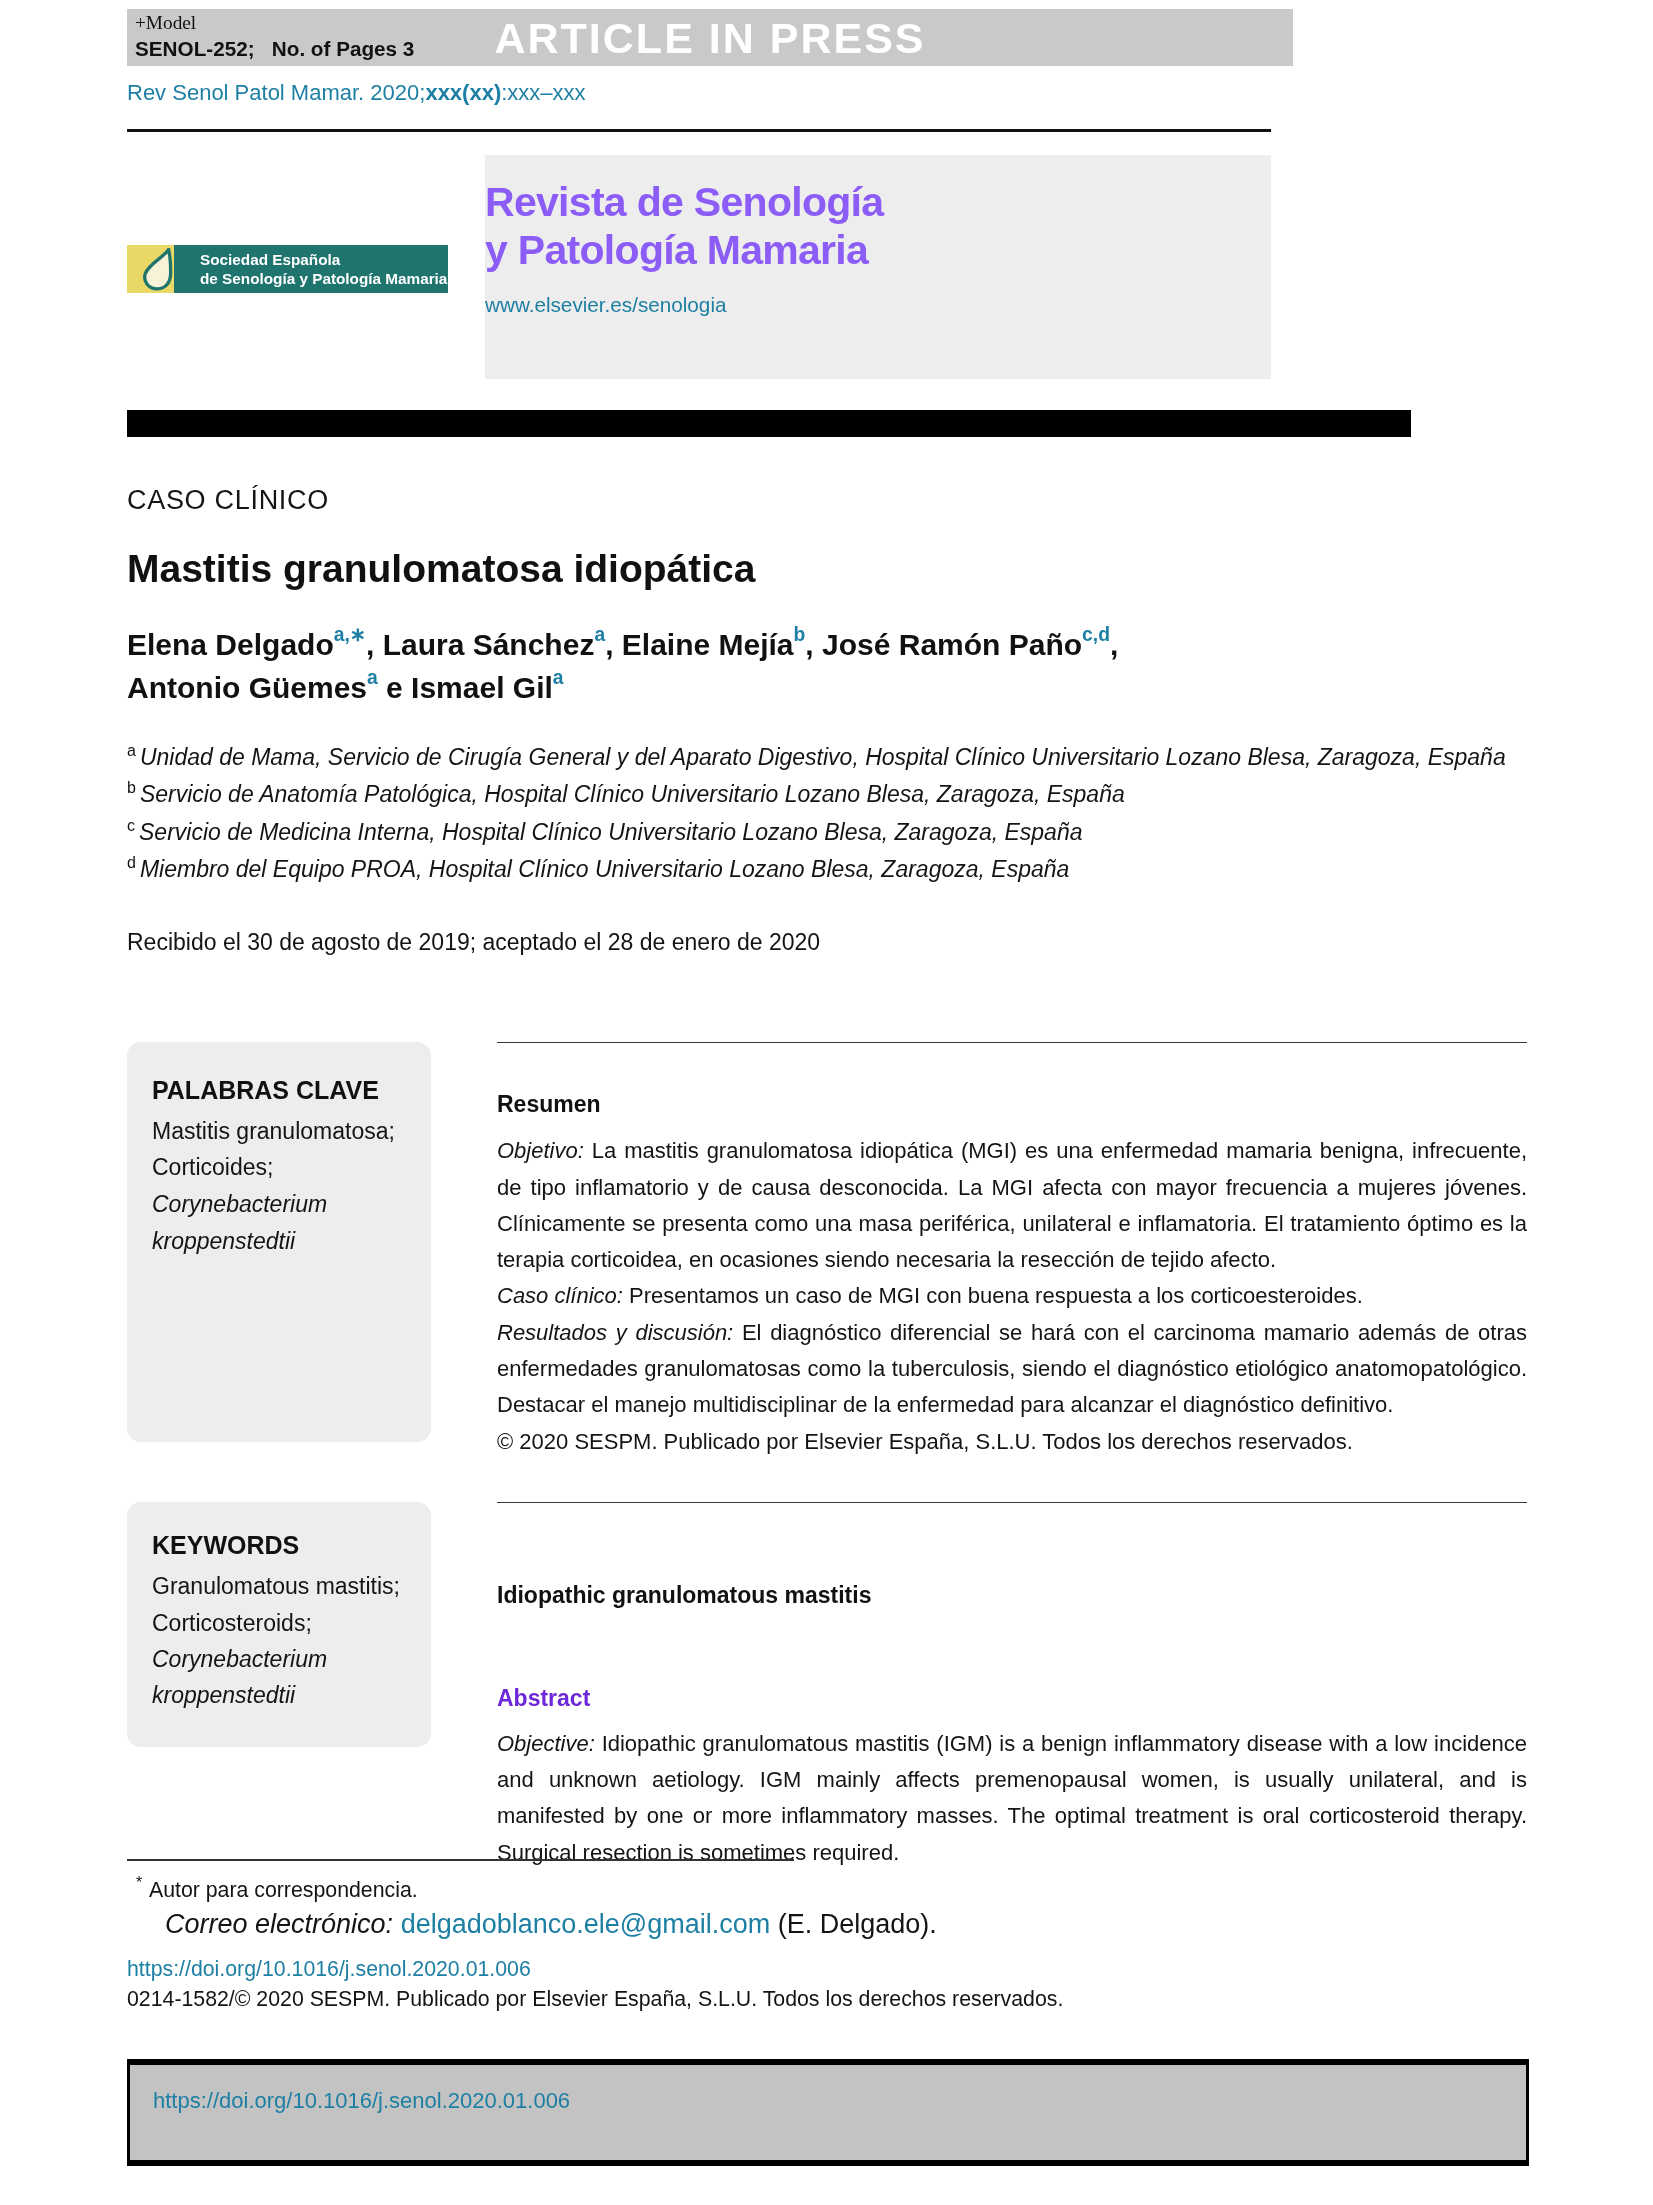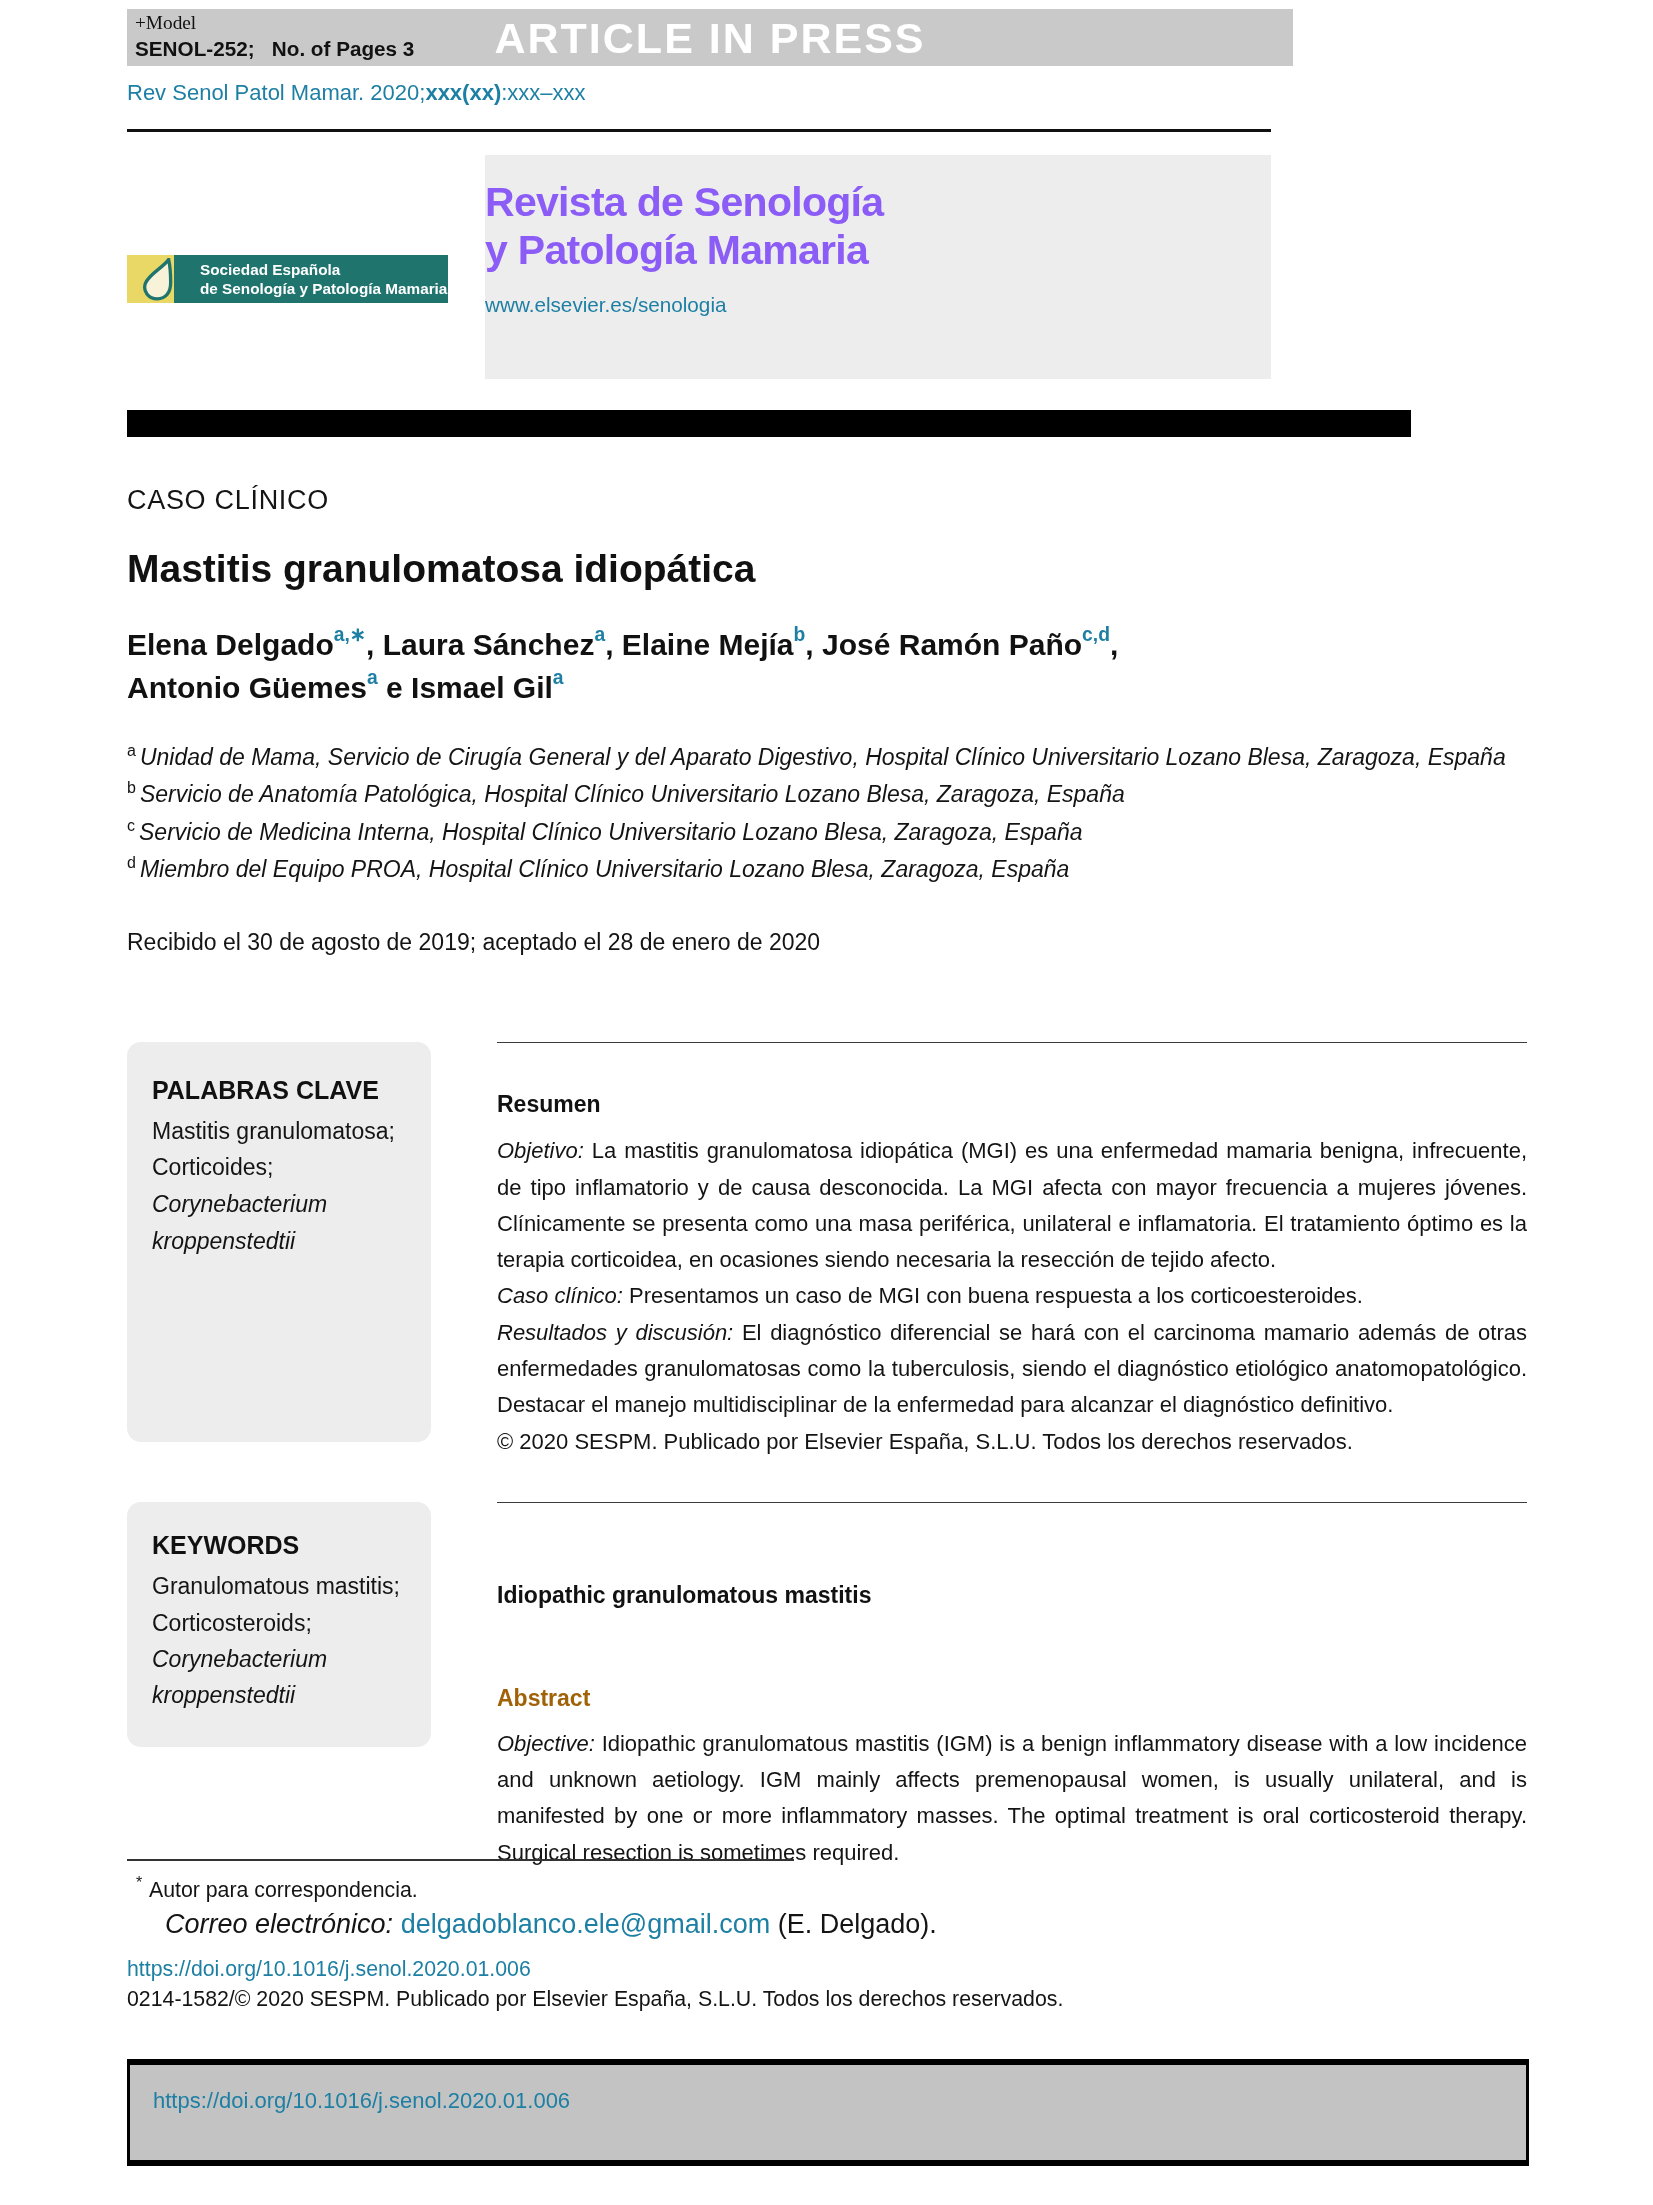--- a/index.html
+++ b/index.html
@@ -23,21 +23,21 @@
 
   .rule-top{position:absolute;left:127px;top:129px;width:1144px;height:2.7px;background:#111;}
 
   
   .masthead{position:absolute;left:485px;top:155px;width:786px;height:224px;background:var(--box-gray);}
   .jtitle{margin-top:24px;text-align:left;font-size:41px;font-weight:bold;line-height:1.16;color:#8b5cf6;letter-spacing:-0.7px;}
   .jurl{margin-top:18.7px;text-align:left;font-size:20.7px;color:var(--link);}
   .jurl a{color:var(--link);text-decoration:none;}
 
   
-  .logo{position:absolute;left:127px;top:255px;width:321px;height:44px;}
+  .logo{position:absolute;left:127px;top:245px;width:321px;height:44px;}
   .logo-yellow{position:absolute;left:0;top:0;width:47px;height:48px;background:var(--logo-yellow);}
   .logo-teal{position:absolute;left:47px;top:0;right:0;height:48px;background:var(--logo-teal);}
   .logo-drop{position:absolute;left:14.7px;top:2.7px;width:32px;height:43px;}
   .logo-text{position:absolute;left:73px;top:5.3px;color:#fff;font-size:15.3px;font-weight:bold;line-height:1.25;white-space:nowrap;}
 
   .black-bar{position:absolute;left:127px;top:410px;width:1284px;height:27px;background:#000;}
 
   .section-label{position:absolute;left:127px;top:485px;font-size:27px;letter-spacing:0.7px;color:#141414;}
   .article-title{position:absolute;left:127px;top:547px;font-size:39px;font-weight:bold;color:#111;}
 
@@ -60,21 +60,21 @@
   .rule-abs{position:absolute;left:497px;top:1502px;width:1030px;height:1.3px;background:#3a3a3a;}
 
   .resumen{position:absolute;left:497px;top:1086px;width:1030px;font-size:22px;line-height:1.65;color:#141414;}
   .res-head{font-size:23px;font-weight:bold;margin-bottom:9.3px;color:#111;}
   .resumen p{text-align:justify;}
   .resumen .lbl{font-style:italic;}
   .resumen .copyright{text-align:left;}
 
   .english{position:absolute;left:497px;top:1534px;width:1030px;font-size:22px;line-height:1.65;color:#141414;}
   .en-subject{font-size:23px;font-weight:bold;color:#111;margin-bottom:65px;margin-top:43px;}
-  .en-abs-head{font-size:23px;font-weight:bold;color:#a16207;margin-bottom:8px;}
+  .en-abs-head{font-size:23px;font-weight:bold;color:#6d28d9;margin-bottom:8px;}
   .english p{text-align:justify;}
   .english .lbl{font-style:italic;}
 
   .rule-foot{position:absolute;left:127px;top:1859px;width:667px;height:2px;background:#333;}
   .fn1{position:absolute;left:136px;top:1875px;font-size:21.3px;color:#141414;}
   .fn1 sup{font-size:16px;position:relative;top:-1.3px;margin-right:6.7px;}
   .fn2{position:absolute;left:165px;top:1909px;font-size:27px;color:#141414;}
   .fn2 .lbl{font-style:italic;}
   .fn2 a{color:var(--link);text-decoration:none;}
 

